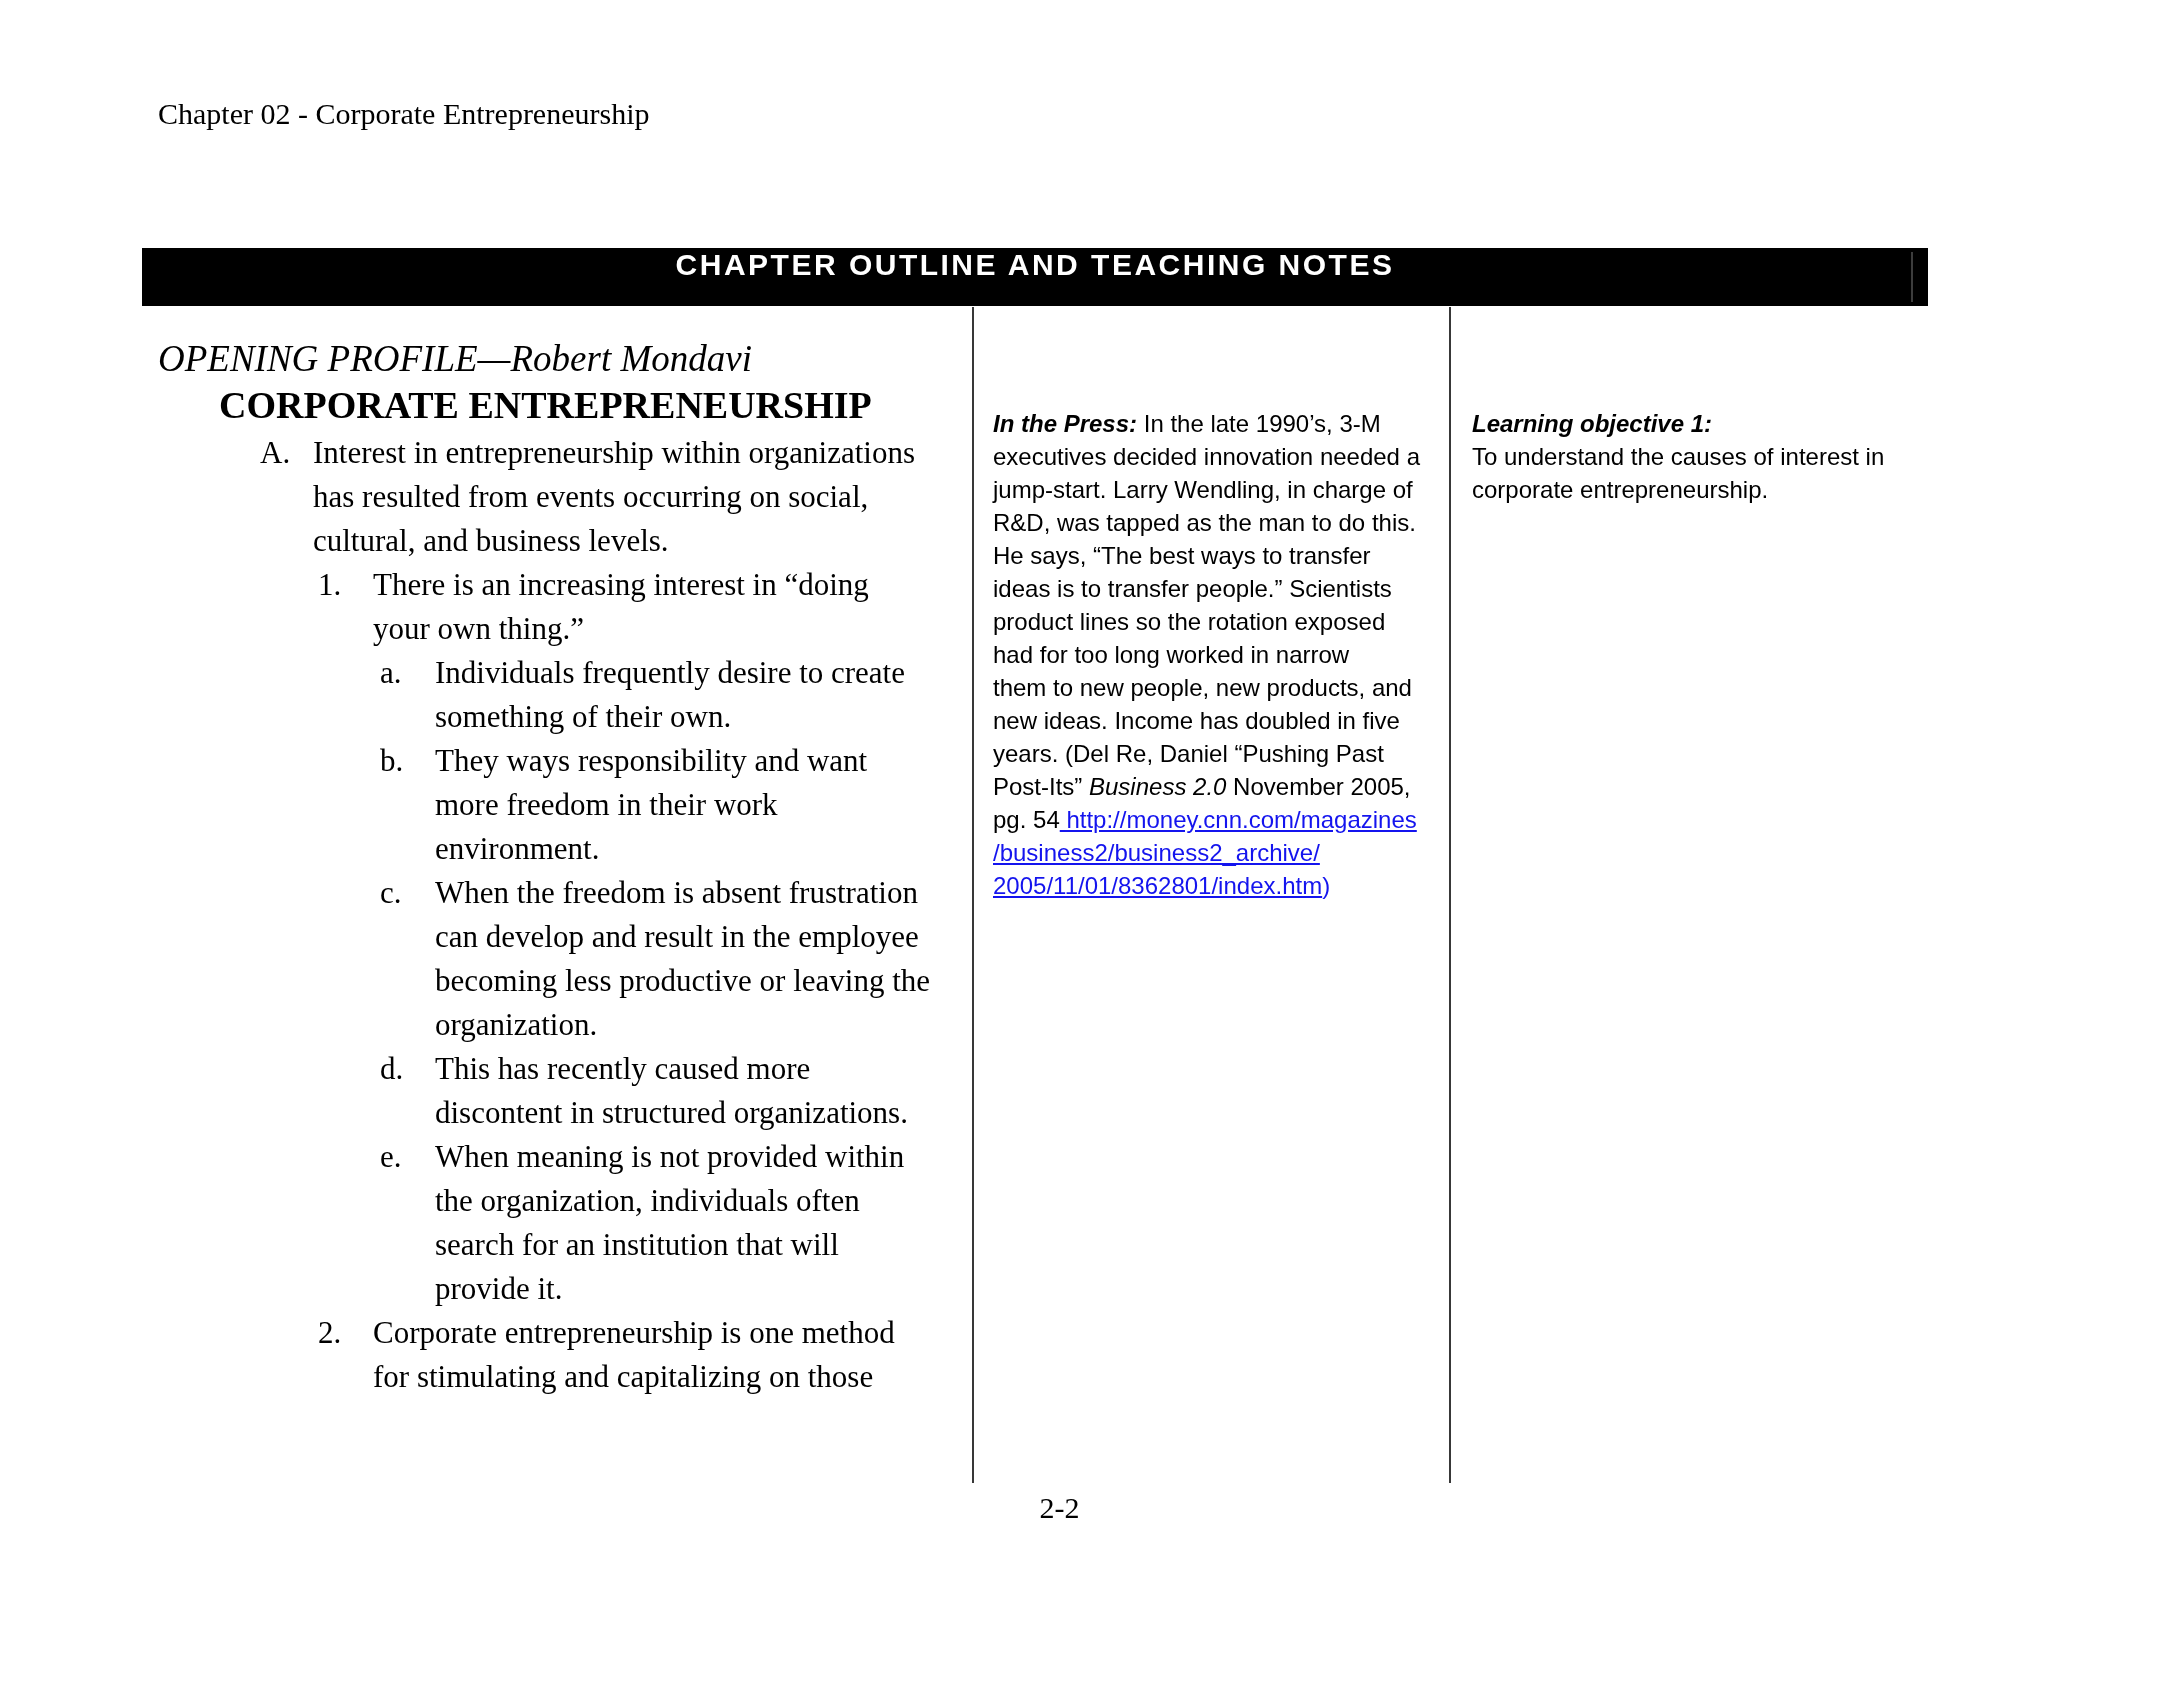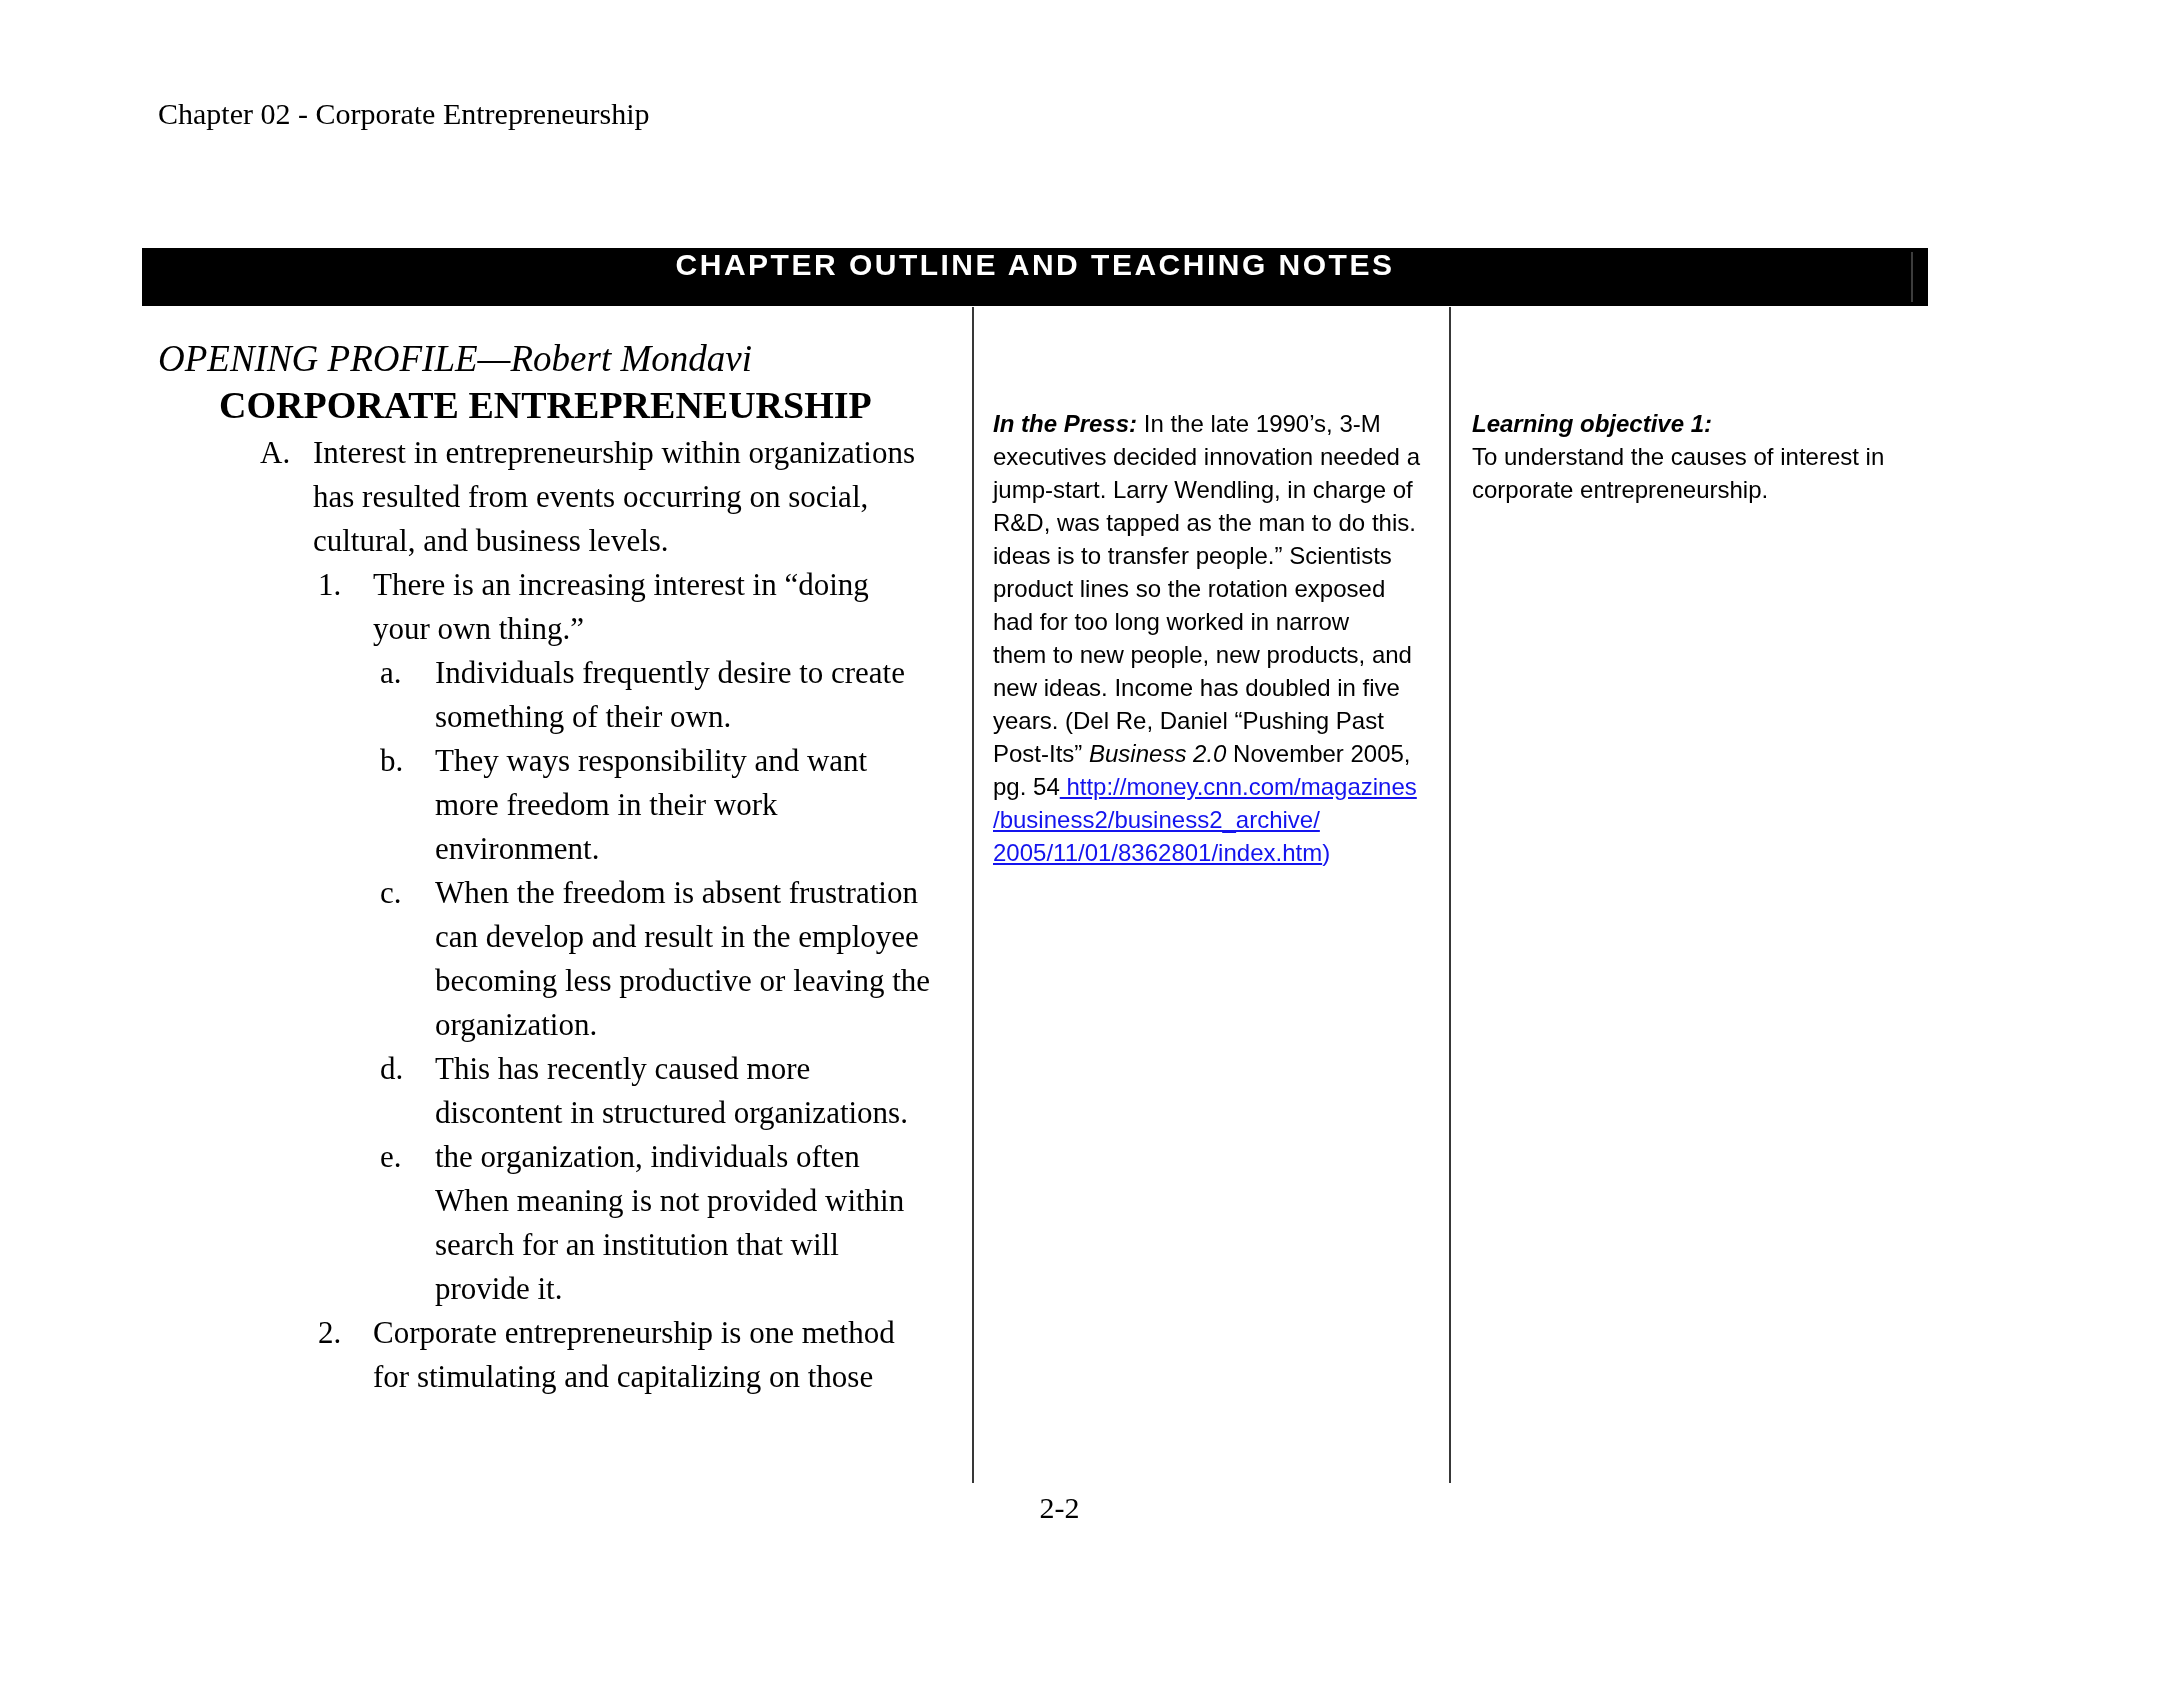--- a/index.html
+++ b/index.html
@@ -111,22 +111,22 @@
         <div class="o-label">d.</div>
         <div class="o-lines">
           <div>This has recently caused more</div>
           <div>discontent in structured organizations.</div>
         </div>
       </div>
 
       <div class="o-row lv3">
         <div class="o-label">e.</div>
         <div class="o-lines">
+          <div>When meaning is not provided within</div>
           <div>the organization, individuals often</div>
-          <div>When meaning is not provided within</div>
           <div>search for an institution that will</div>
           <div>provide it.</div>
         </div>
       </div>
 
       <div class="o-row lv2">
         <div class="o-label">2.</div>
         <div class="o-lines">
           <div>Corporate entrepreneurship is one method</div>
           <div>for stimulating and capitalizing on those</div>
@@ -136,20 +136,21 @@
     </div>
   </div>
 
   <div class="abs mid-col sans">
     <div class="note-line">
       <span class="bi">In the Press:</span><span> In the late 1990’s, 3-M</span>
     </div>
     <div class="note-line">executives decided innovation needed a</div>
     <div class="note-line">jump-start. Larry Wendling, in charge of</div>
     <div class="note-line">R&amp;D, was tapped as the man to do this.</div>
+    <div class="note-line">He says, “The best ways to transfer</div>
     <div class="note-line">ideas is to transfer people.” Scientists</div>
     <div class="note-line">product lines so the rotation exposed</div>
     <div class="note-line">had for too long worked in narrow</div>
     <div class="note-line">them to new people, new products, and</div>
     <div class="note-line">new ideas. Income has doubled in five</div>
     <div class="note-line">years. (Del Re, Daniel “Pushing Past</div>
     <div class="note-line">
       <span>Post-Its” </span><span class="it">Business 2.0</span><span> November 2005,</span>
     </div>
     <div class="note-line">

